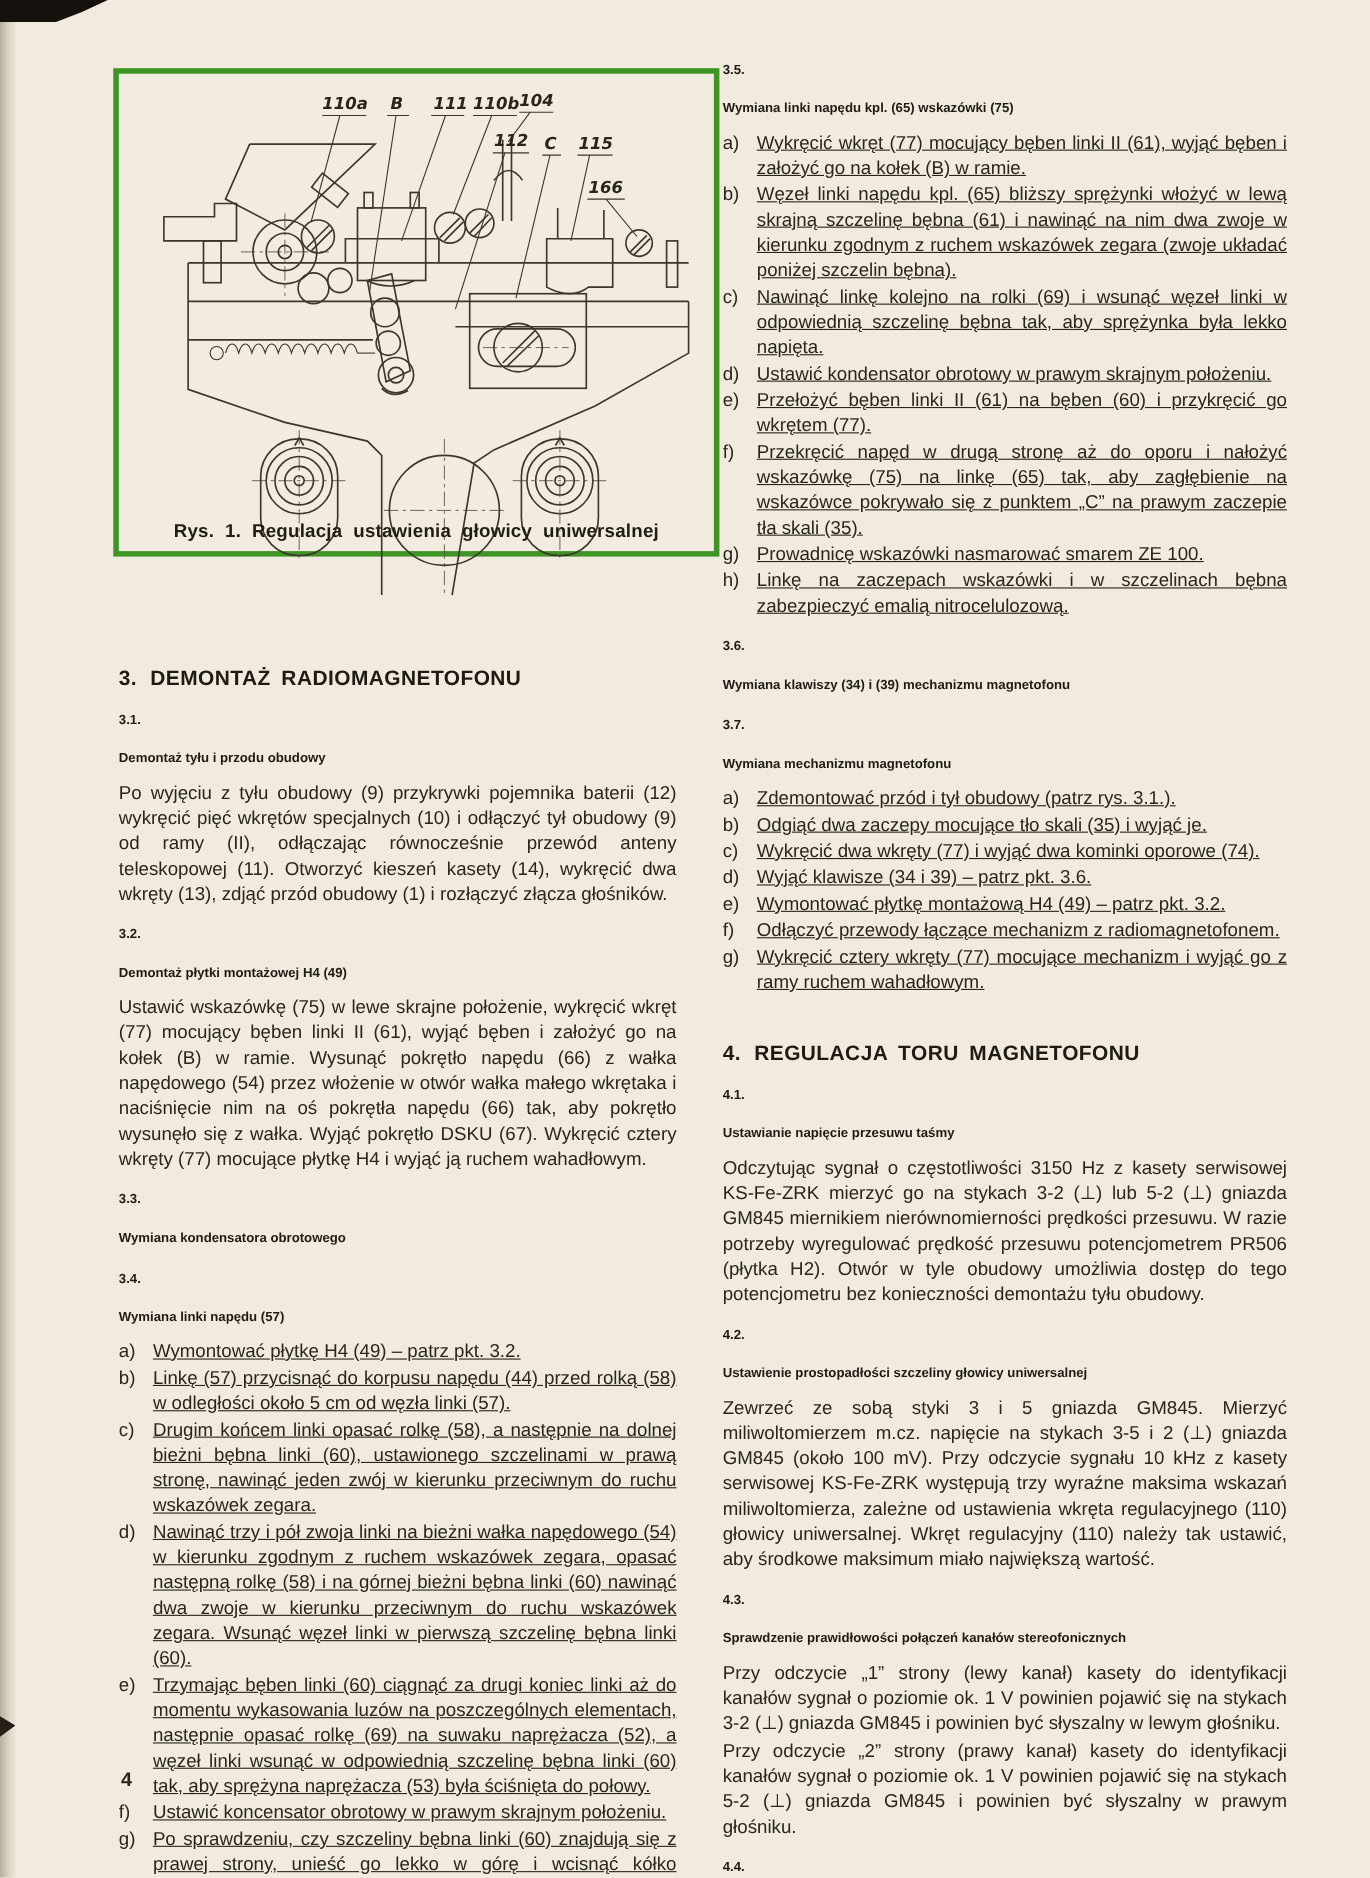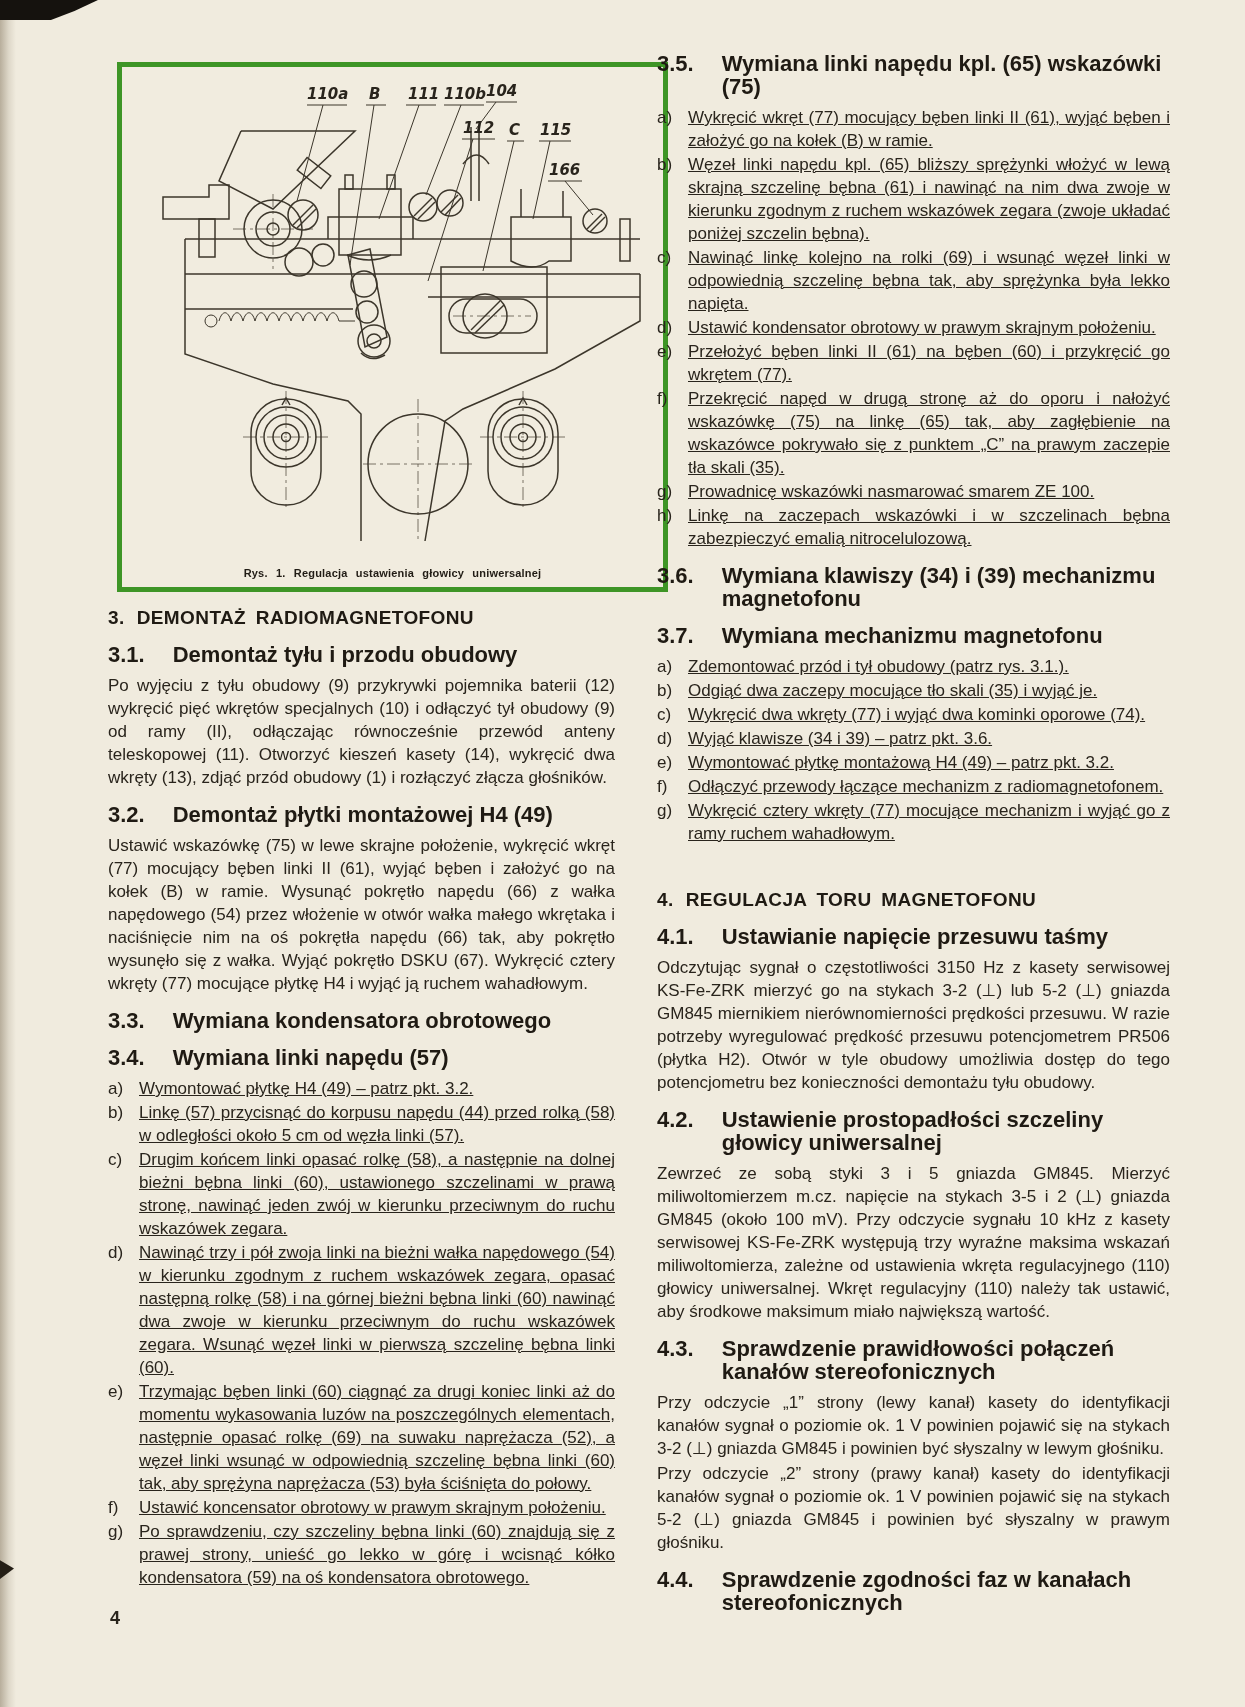--- a/index.html
+++ b/index.html
@@ -11,34 +11,34 @@
   }
   
   .edge-shadow{position:absolute;left:0;top:0;width:16px;height:100%;
     background:linear-gradient(90deg,rgba(92,74,48,.38),rgba(92,74,48,.12) 55%,rgba(92,74,48,0));}
   .corner-mark{position:absolute;left:0;top:0;width:98px;height:20px;background:#15120e;
     clip-path:polygon(0 0,100% 0,76% 55%,52% 100%,0 100%);}
   .side-mark{position:absolute;left:0;top:1558px;width:14px;height:22px;background:#241e16;
     clip-path:polygon(0 10%,100% 48%,0 95%);}
 
   
-  .figure{position:absolute;left:117px;top:62px;width:551px;height:530px;
+  .figure{position:absolute;left:103px;top:62px;width:551px;height:444px;
     border:5px solid #3e9526;box-sizing:border-box;background:#f1ecdf;}
   .figure svg{display:block;margin:2px auto 0;}
   .fig-caption{position:absolute;left:0;bottom:8px;width:100%;text-align:center;
-    font-size:11px;font-weight:bold;word-spacing:5px;letter-spacing:.2px;color:#211c15;}
+    font-size:17px;font-weight:bold;word-spacing:5px;letter-spacing:.2px;color:#211c15;}
 
   
   .col{position:absolute;font-size:17px;line-height:23px;}
   .col-left{left:108px;top:602px;width:507px;}
   .col-right{left:657px;top:52px;width:513px;}
 
   .h-main{display:flex;gap:12px;font-size:19px;font-weight:bold;letter-spacing:.4px;
     word-spacing:4px;margin:4px 0 14px;color:#1f1a13;}
-  .h-sub{display:flex;gap:28px;font-size:22px;font-weight:bold;margin:14px 0 8px;color:#1f1a13;}
+  .h-sub{display:flex;gap:12px;font-size:12px;font-weight:bold;margin:14px 0 8px;color:#1f1a13;flex-direction:column;}
   .h-sub .hn,.h-main .hn{flex:none;}
   .col p{margin:0 0 9px;text-align:justify;}
   .items{margin:0 0 9px;}
   .li{display:flex;margin:0 0 1px;}
   .li .k{flex:none;width:31px;}
   .li .t{flex:1;text-align:justify;text-decoration:underline;}
   .gap-4{height:30px;}
 
   .page-num{position:absolute;left:110px;top:1608px;font-size:18px;font-weight:bold;color:#29241c;}
 

